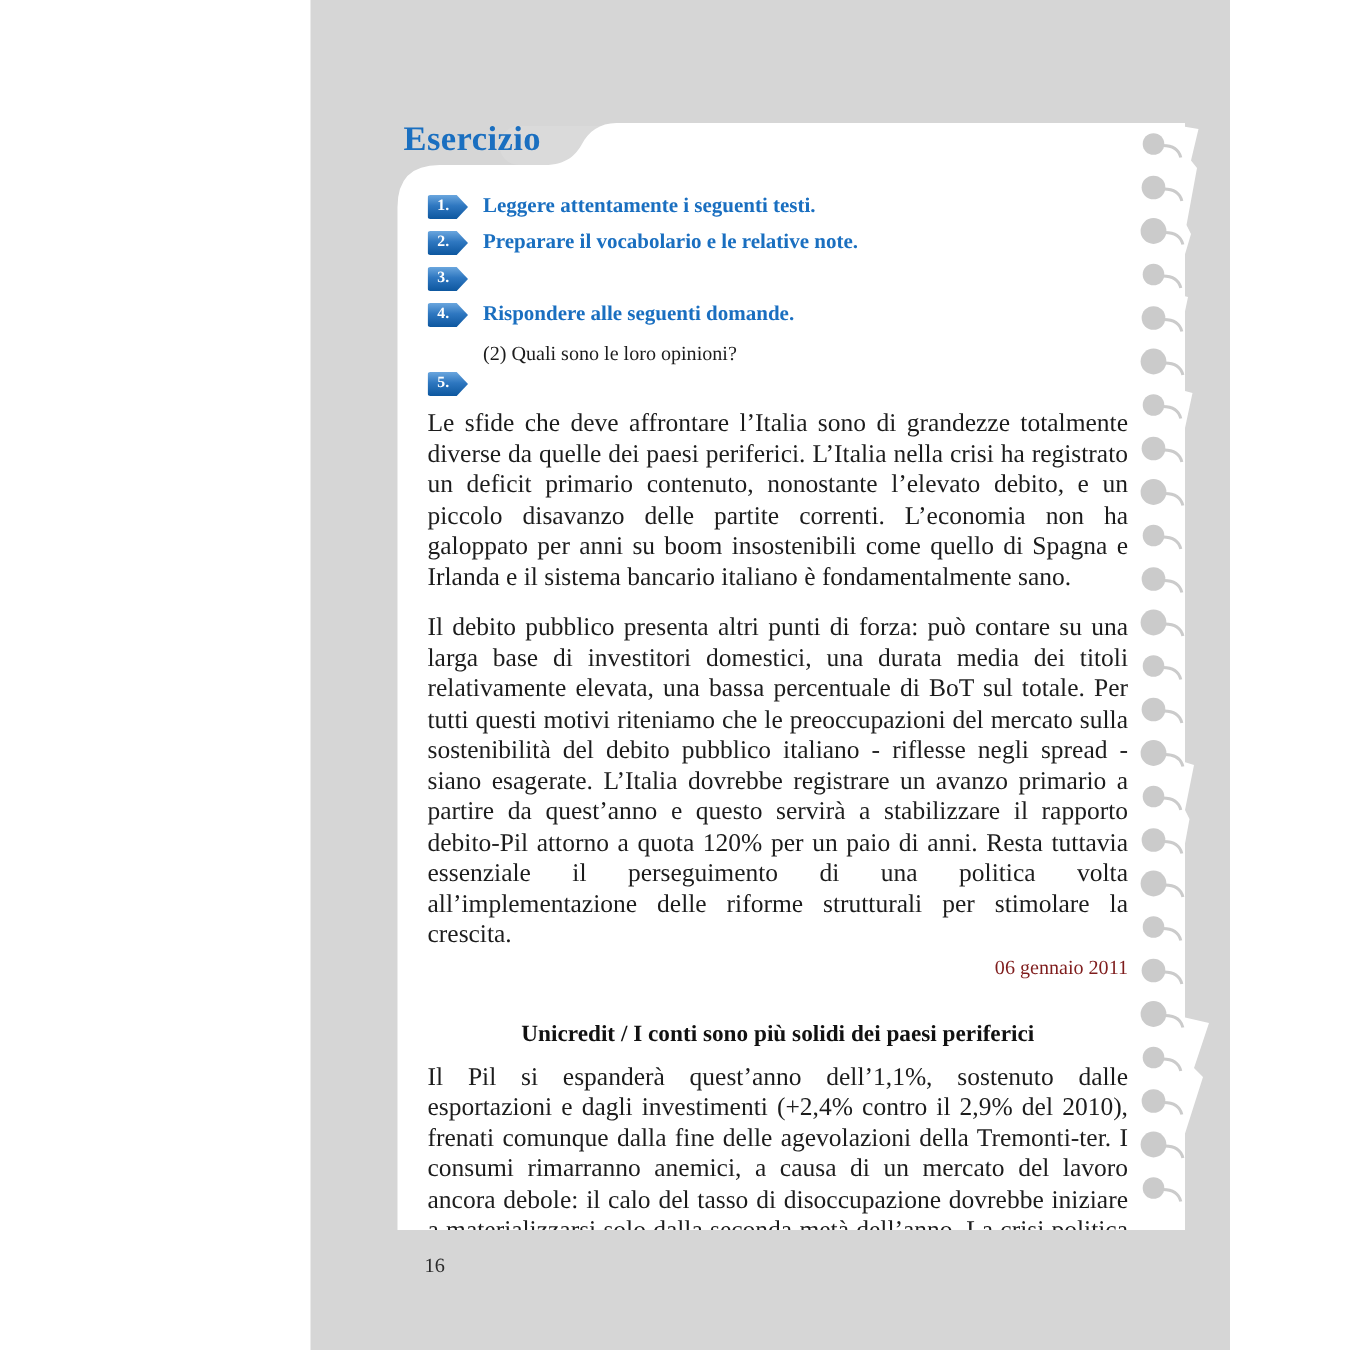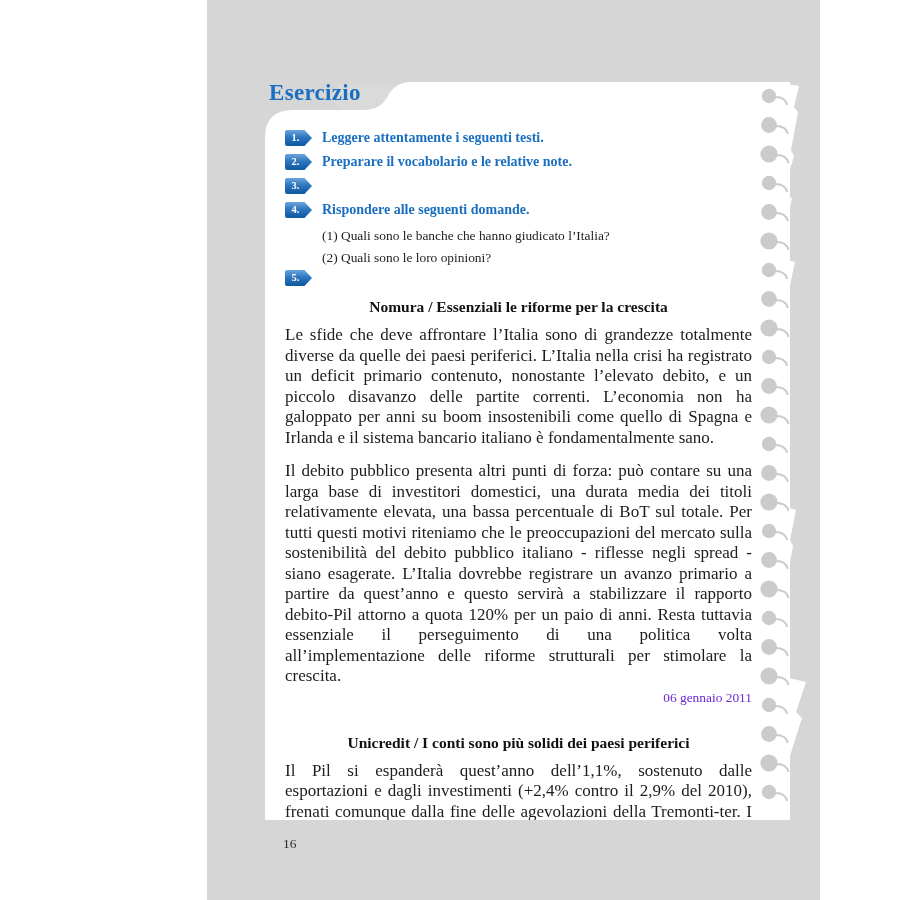--- a/index.html
+++ b/index.html
@@ -16,21 +16,21 @@
          background:linear-gradient(180deg,#6aa6de 0%,#2e77c0 45%,#0d579f 100%);
          clip-path:polygon(0% 0%,72% 0%,100% 50%,72% 100%,0% 100%);
          border-radius:2px;color:#ffffff;font-weight:bold;font-size:10.5px;
          line-height:16px;text-align:center;padding-right:6px;box-sizing:border-box;}
   .ex-text{color:#1a6fc0;font-weight:bold;font-size:14px;white-space:nowrap;}
   .subq{margin:2px 0 3px 37px;font-size:13.4px;color:#1c1c1c;line-height:19px;}
   .sec-h{margin:12px 0 9px 0;text-align:center;font-size:15.5px;font-weight:bold;color:#111111;}
   .sec-h.second{margin-top:28px;}
   .para{margin:0;font-size:17px;line-height:20.5px;color:#1c1c1c;text-align:justify;}
   .para + .para{margin-top:13px;}
-  .date-line{margin-top:3px;text-align:right;font-size:13.4px;color:#6d28d9;}
+  .date-line{margin-top:3px;text-align:right;font-size:13.4px;color:#7f1d1d;}
   .pagenum{position:absolute;left:203px;top:836px;font-size:13.5px;color:#2b2b2b;}
 </style>
 </head>
 <body>
 
 <div class="stage">
 
   <svg class="bg" viewBox="0 0 900 900">
     <defs></defs>
     <rect x="127" y="0" width="646" height="900" fill="#d6d6d6"></rect>
@@ -111,29 +111,27 @@
         <span class="badge">2.</span>
         <span class="ex-text">Preparare il vocabolario e le relative note.</span>
       </div>
       <div class="ex-row">
         <span class="badge">3.</span>
       </div>
       <div class="ex-row">
         <span class="badge">4.</span>
         <span class="ex-text">Rispondere alle seguenti domande.</span>
       </div>
-      <div class="subq">(1) Quali sono le banche che hanno giudicato l’Italia?</div>
       <div class="subq">(2) Quali sono le loro opinioni?</div>
       <div class="ex-row">
         <span class="badge">5.</span>
       </div>
     </div>
 
     <div>
-      <div class="sec-h">Nomura / Essenziali le riforme per la crescita</div>
       <p class="para">Le sfide che deve affrontare l’Italia sono di grandezze totalmente diverse da quelle dei paesi periferici. L’Italia nella crisi ha registrato un deficit primario contenuto, nonostante l’elevato debito, e un piccolo disavanzo delle partite correnti. L’economia non ha galoppato per anni su boom insostenibili come quello di Spagna e Irlanda e il sistema bancario italiano è fondamentalmente sano.</p>
       <p class="para">Il debito pubblico presenta altri punti di forza: può contare su una larga base di investitori domestici, una durata media dei titoli relativamente elevata, una bassa percentuale di BoT sul totale. Per tutti questi motivi riteniamo che le preoccupazioni del mercato sulla sostenibilità del debito pubblico italiano - riflesse negli spread - siano esagerate. L’Italia dovrebbe registrare un avanzo primario a partire da quest’anno e questo servirà a stabilizzare il rapporto debito-Pil attorno a quota 120% per un paio di anni. Resta tuttavia essenziale il perseguimento di una politica volta all’implementazione delle riforme strutturali per stimolare la crescita.</p>
       <div class="date-line">06 gennaio 2011</div>
     </div>
 
     <div>
       <div class="sec-h second">Unicredit / I conti sono più solidi dei paesi periferici</div>
       <p class="para">Il Pil si espanderà quest’anno dell’1,1%, sostenuto dalle esportazioni e dagli investimenti (+2,4% contro il 2,9% del 2010), frenati comunque dalla fine delle agevolazioni della Tremonti-ter. I consumi rimarranno anemici, a causa di un mercato del lavoro ancora debole: il calo del tasso di disoccupazione dovrebbe iniziare a materializzarsi solo dalla seconda metà dell’anno. La crisi politica non rappresenta una minaccia per il rating dell’Italia: la politica del rigore fiscale non è in discussione e i conti pubblici italiani sono molto più solidi di quelli dei paesi periferici.</p>
     </div>
 

